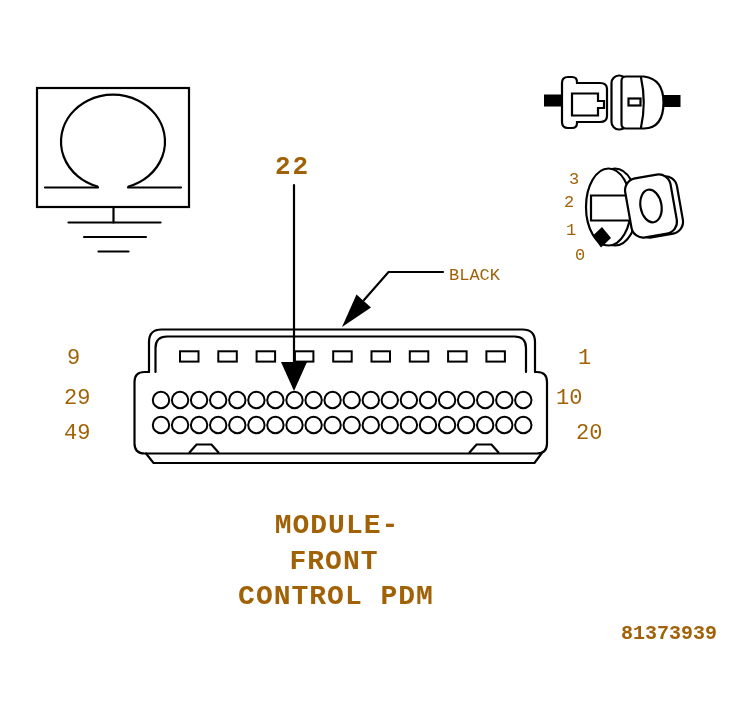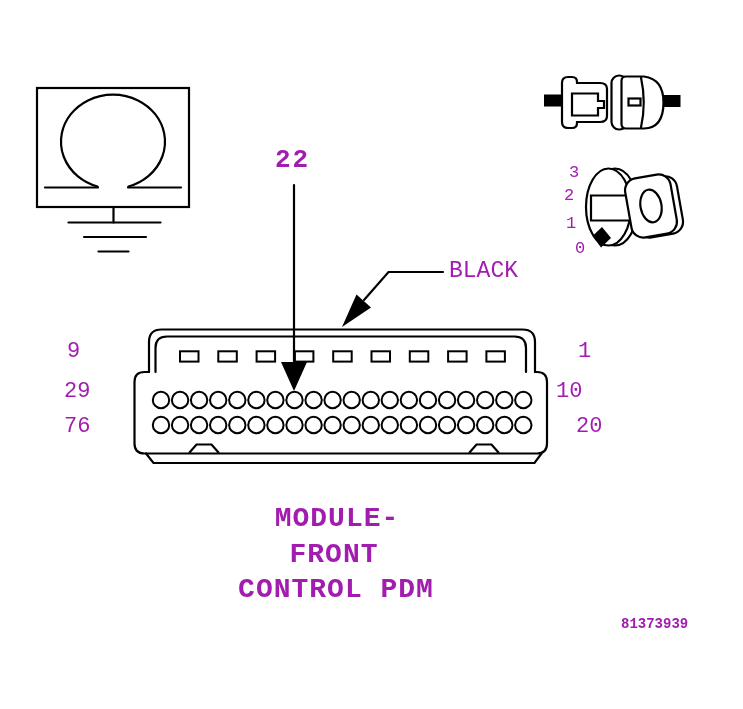--- a/index.html
+++ b/index.html
@@ -6,21 +6,21 @@
   #stage {
     position:relative; width:743px; height:709px; background:#fff;
     font-family:"Liberation Mono","DejaVu Sans Mono",monospace; color:#000;
     overflow:hidden;
   }
   #art { position:absolute; left:0; top:0; }
   .ln  { fill:none;  stroke:#000; stroke-width:2.2; stroke-linecap:round; }
   .fw  { fill:#fff;  stroke:#000; stroke-width:2.2; }
   .blk { fill:#000;  stroke:none; }
   .pin { fill:#fff;  stroke:#000; stroke-width:2; }
-  .t { position:absolute; white-space:nowrap; line-height:1; color:#a21caf; }
+  .t { position:absolute; white-space:nowrap; line-height:1; color:#a16207;margin-top:7px; }
   .bold { font-weight:bold; }
   .pinlbl { font-size:22px; line-height:22px; }
   .ctr { transform:translateX(-50%); text-align:center; }
   .modline { font-size:28px; line-height:26px; letter-spacing:1px; font-weight:bold; }
   .dialnum { font-size:17px; line-height:17px; }
 </style>
 </head>
 <body>
 
 <div id="stage">
@@ -136,33 +136,33 @@
     </g>
 
     <g>
       <polyline class="ln" points="443,272 388.5,272 364,300" stroke-width="2"></polyline>
       <polygon class="blk" points="342,327 356.5,294.5 371,307.5"></polygon>
     </g>
   </svg>
 
   <div class="t bold" style="left:275px; top:147px; font-size:26px; letter-spacing:2px;">22</div>
 
-  <div class="t" style="left:449px; top:260px; font-size:23px;">BLACK</div>
+  <div class="t" style="left:449px; top:260px; font-size:17px;">BLACK</div>
 
   <div class="t pinlbl" style="left:67px; top:341px;">9</div>
   <div class="t pinlbl" style="left:64px; top:381px;text-align:center;">29</div>
-  <div class="t pinlbl" style="left:64px; top:416px;">76</div>
+  <div class="t pinlbl" style="left:64px; top:416px;">49</div>
 
   <div class="t pinlbl" style="left:578px; top:341px;">1</div>
   <div class="t pinlbl" style="left:556px; top:381px;">10</div>
   <div class="t pinlbl" style="left:576px; top:416px;">20</div>
 
   <div class="t dialnum" style="left:569px; top:164px;">3</div>
   <div class="t dialnum" style="left:564px; top:187px;">2</div>
   <div class="t dialnum" style="left:566px; top:215px;">1</div>
   <div class="t dialnum" style="left:575px; top:240px;">0</div>
 
   <div class="t modline ctr" style="left:337px; top:506px;">MODULE-</div>
   <div class="t modline ctr" style="left:334px; top:542px;">FRONT</div>
   <div class="t modline ctr" style="left:336px; top:577px;">CONTROL PDM</div>
 
-  <div class="t bold" style="left:621px; top:617px; font-size:14px;">81373939</div>
+  <div class="t bold" style="left:621px; top:617px; font-size:20px;">81373939</div>
 </div>
 
 </body></html>

